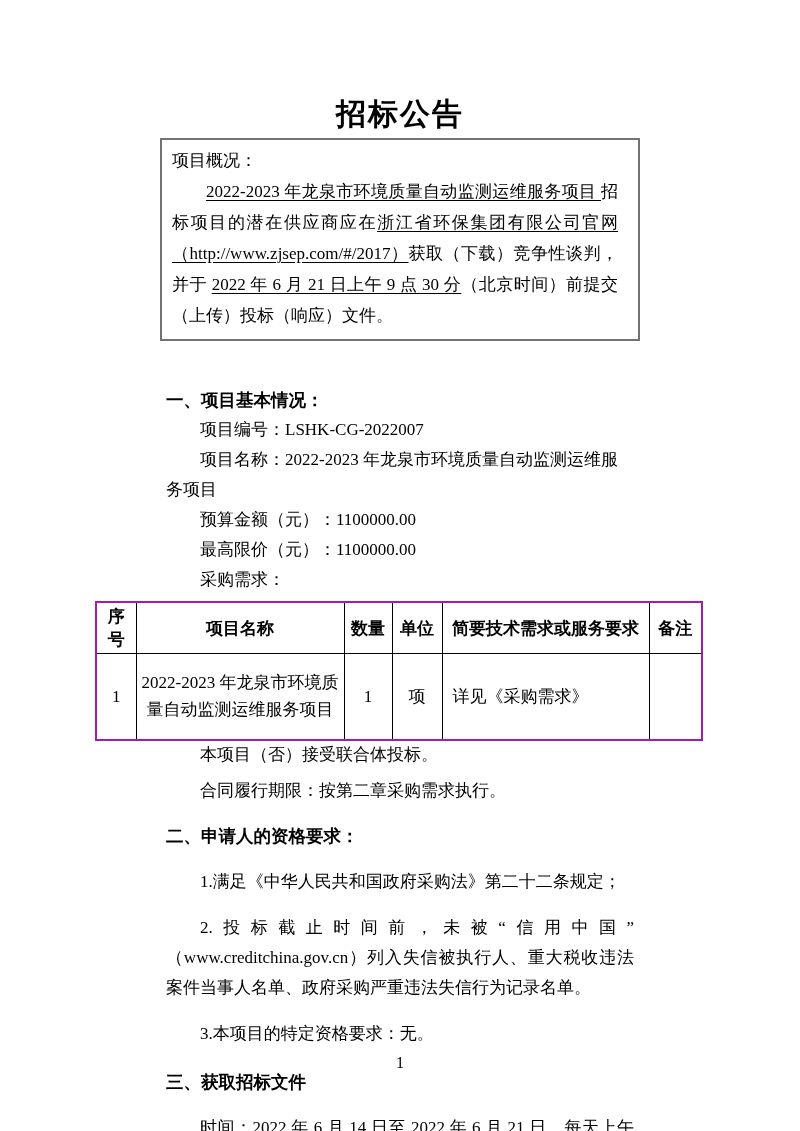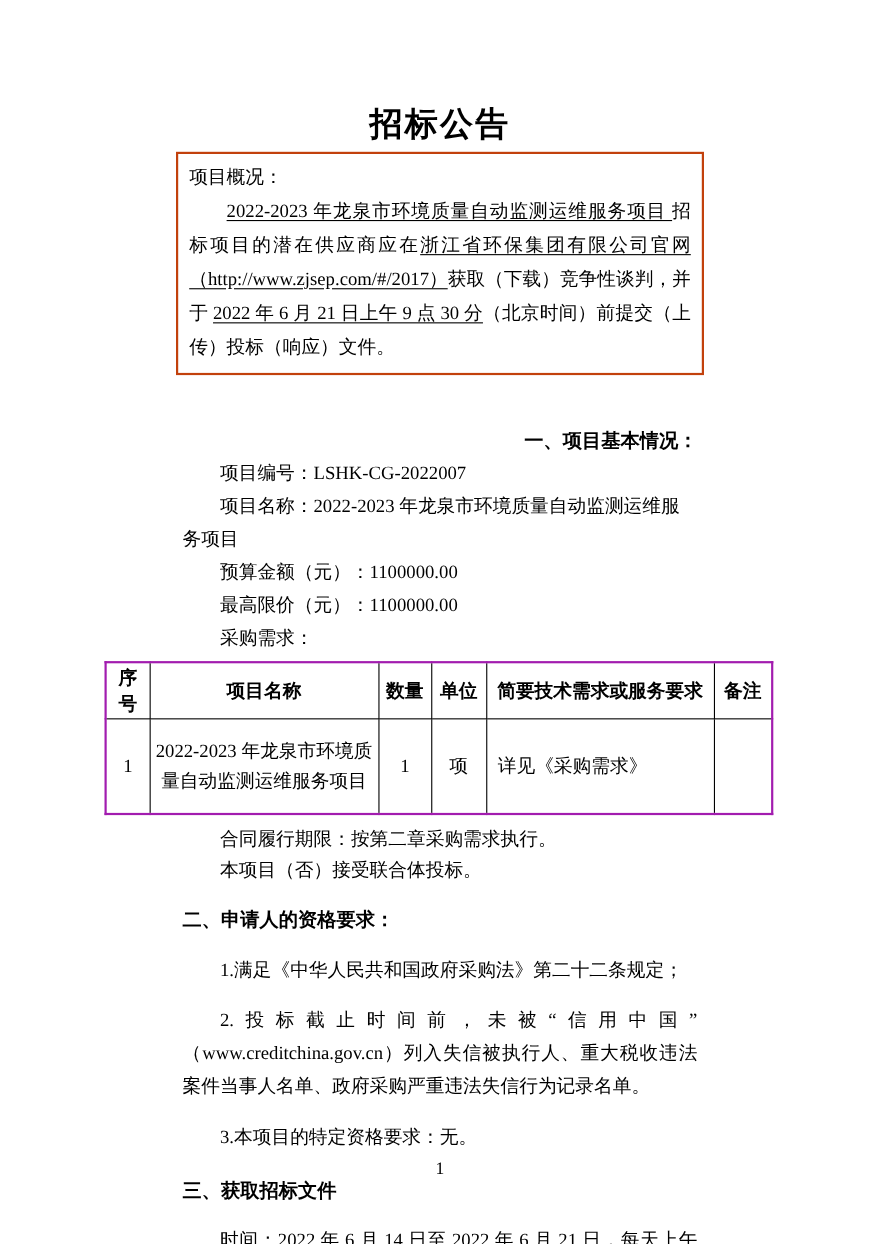--- a/index.html
+++ b/index.html
@@ -20,40 +20,40 @@
     padding-top: 96px;
     text-align: center;
     font-family: "Liberation Sans", "DejaVu Sans", sans-serif;
     font-weight: bold;
     font-size: 30px;
     line-height: 36px;
     letter-spacing: 2px;
   }
   .overview-box {
     margin: 6px 112px 0 112px;
-    border: 2px solid #c2410c;
-    padding: 5px 10px 8px 10px;
+    border: 2px solid #737373;
+    padding: 5px 20px 8px 10px;
     line-height: 31px;
   }
   .overview-label { text-indent: 0; }
   .overview-para {
     margin: 0;
     text-indent: 2em;
     text-align: justify;
     word-break: break-word;
   }
   .u { text-decoration: underline; text-underline-offset: 3px; }
   .sec-heading {
     margin: 0 118px;
     font-family: "Liberation Sans", "DejaVu Sans", sans-serif;
     font-weight: bold;
     font-size: 17.5px;
     line-height: 30px;
   }
-  .sec-heading.s1 { margin-top: 44px; text-align: right; }
+  .sec-heading.s1 { margin-top: 44px; }
   .sec-heading.s2 { margin-top: 16px; }
   .sec-heading.s3 { margin-top: 18px; }
   .line {
     margin: 0 118px;
     text-indent: 2em;
     line-height: 30px;
     white-space: pre-wrap;
   }
   .para {
     margin: 16px 118px;
@@ -146,22 +146,22 @@
         <td>1</td>
         <td>2022-2023 年龙泉市环境质量自动监测运维服务项目</td>
         <td>1</td>
         <td>项</td>
         <td class="desc-cell">详见《采购需求》</td>
         <td></td>
       </tr>
     </tbody>
   </table>
 
+  <div class="line after-table">本项目（否）接受联合体投标。</div>
   <div class="line after-table first">合同履行期限：按第二章采购需求执行。</div>
-  <div class="line after-table">本项目（否）接受联合体投标。</div>
 
   <div class="sec-heading s2">二、申请人的资格要求：</div>
   <p class="para">1.满足《中华人民共和国政府采购法》第二十二条规定；</p>
   <p class="para">2.投标截止时间前，未被“信用中国”（www.creditchina.gov.cn）列入失信被执行人、重大税收违法案件当事人名单、政府采购严重违法失信行为记录名单。</p>
   <p class="para">3.本项目的特定资格要求：无。</p>
 
   <div class="sec-heading s3">三、获取招标文件</div>
   <p class="para"><span>时间：</span><span class="u">2022 年 6 月 14 日至 2022 年 6 月 21 日</span><span>，每天上午</span><span class="u"> 00:01 </span><span>至</span><span class="u"> 12:00 </span><span>，</span></p>
 
   <div class="page-number">1</div>

